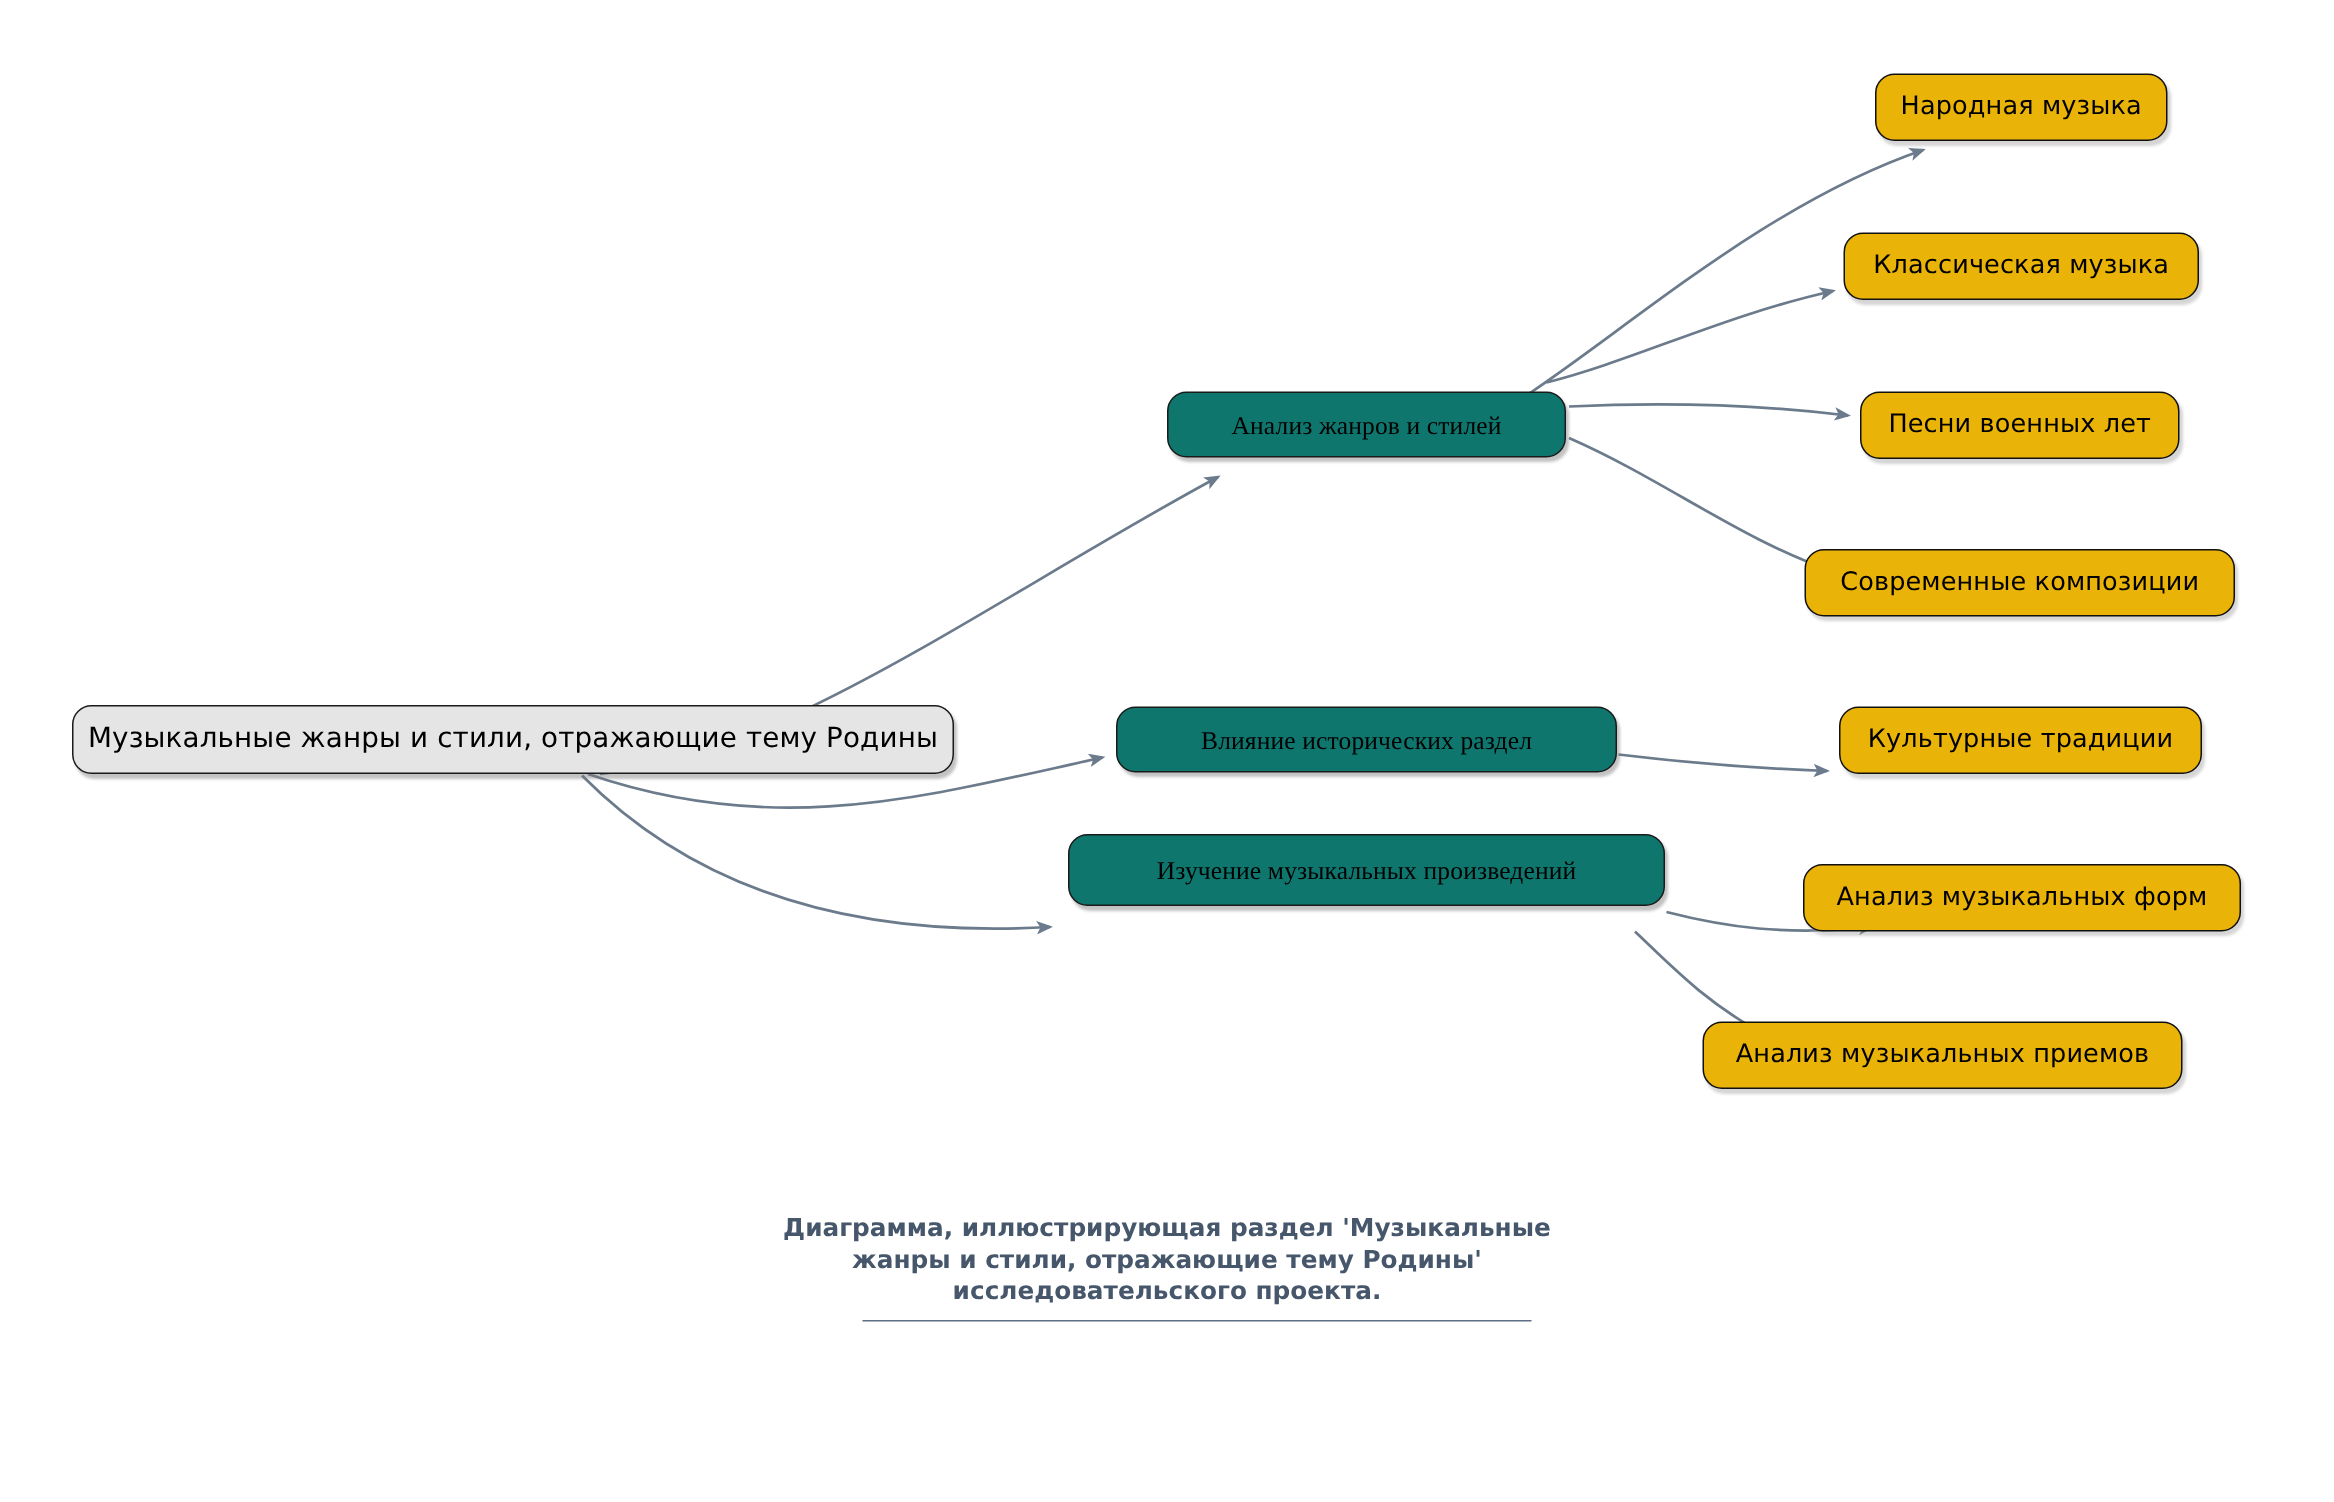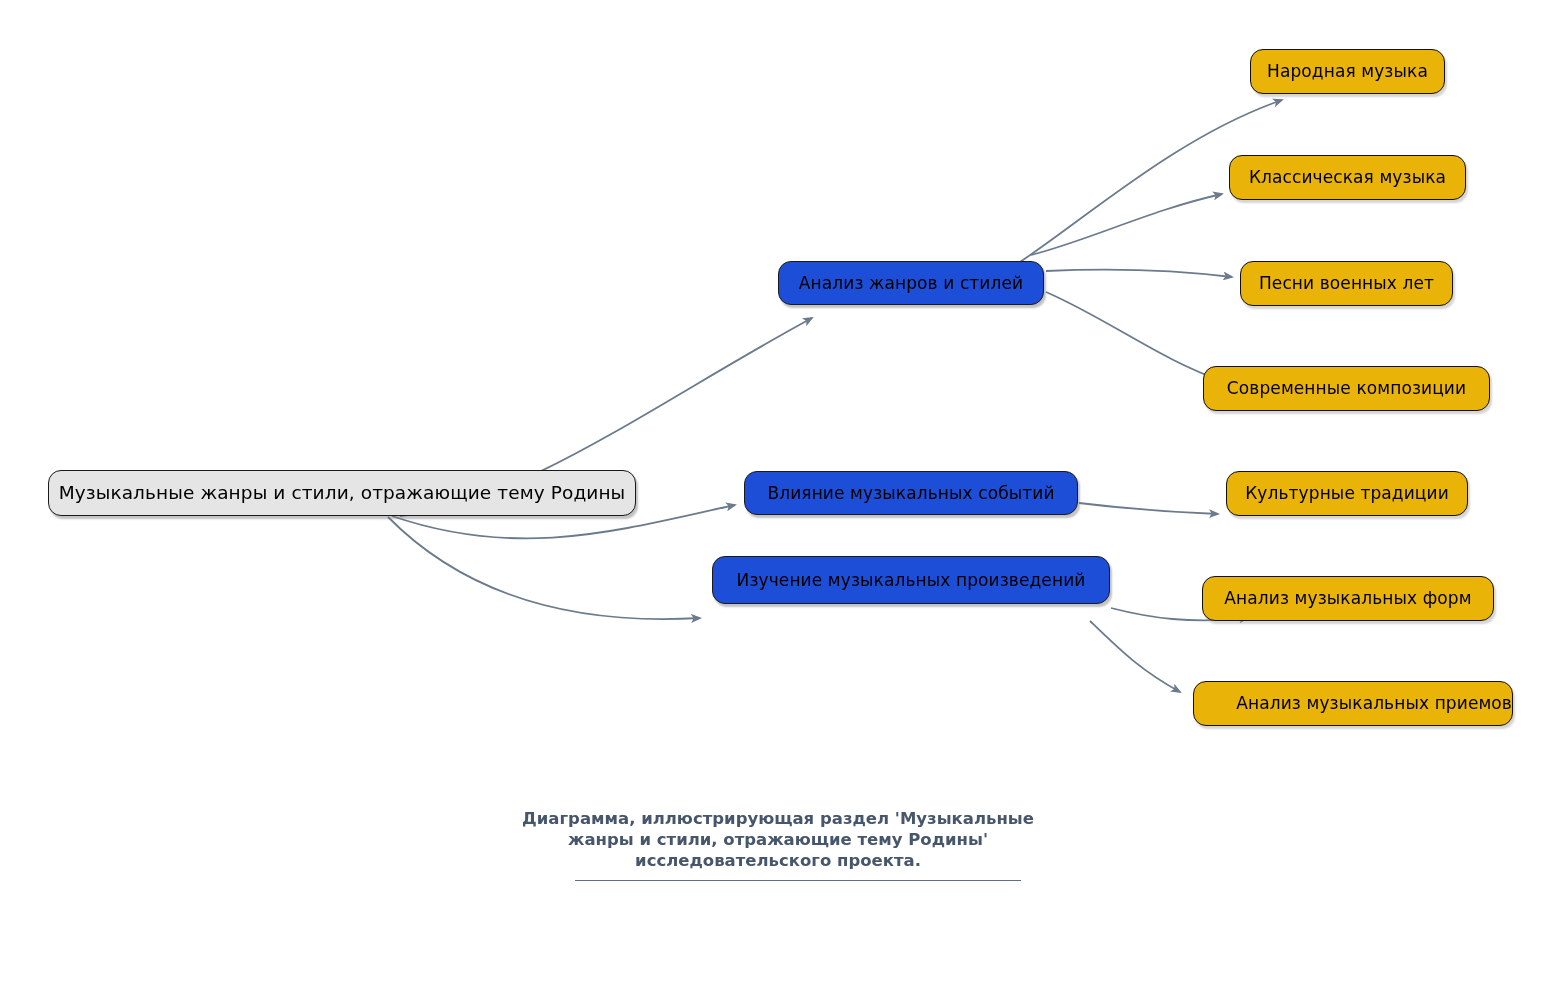--- a/index.html
+++ b/index.html
@@ -41,25 +41,26 @@
     letter-spacing: 0.1px;
   }
   .node-root {
     background: #e5e5e5;
     border: 1px solid #1a1a1a;
     color: #000000;
     font-size: 18.5px;
     box-shadow: 2px 3px 2px rgba(120,120,120,0.45);
   }
   .node-branch {
-    background: #1d4ed8;
+    background: #0f766e;
     border: 1px solid #1a1a1a;
     color: #000000;
     font-size: 17px;
     box-shadow: 2px 3px 2px rgba(120,120,120,0.45);
+    font-family: Liberation Serif, serif;
   }
   .node-leaf {
     background: #eab308;
     border: 1.6px solid #101010;
     color: #000000;
     font-size: 17px;
     box-shadow: 2px 3px 2px rgba(150,150,150,0.40);
   }
   .caption {
     position: absolute;
@@ -120,21 +121,21 @@
   </svg>
 
   <div id="nodes">
       <div class="node node-root" style="left: 48px; top: 470px; width: 588px; height: 46px;">
         <span>Музыкальные жанры и стили, отражающие тему Родины</span>
       </div>
       <div class="node node-branch" style="left: 778px; top: 261px; width: 266px; height: 44px;">
         <span>Анализ жанров и стилей</span>
       </div>
       <div class="node node-branch" style="left: 744px; top: 471px; width: 334px; height: 44px;">
-        <span>Влияние музыкальных событий</span>
+        <span>Влияние исторических раздел</span>
       </div>
       <div class="node node-branch" style="left: 712px; top: 556px; width: 398px; height: 48px;">
         <span>Изучение музыкальных произведений</span>
       </div>
       <div class="node node-leaf" style="left: 1250px; top: 49px; width: 195px; height: 45px;">
         <span>Народная музыка</span>
       </div>
       <div class="node node-leaf" style="left: 1229px; top: 155px; width: 237px; height: 45px; justify-content: center;">
         <span>Классическая музыка</span>
       </div>
@@ -143,21 +144,21 @@
       </div>
       <div class="node node-leaf" style="left: 1203px; top: 366px; width: 287px; height: 45px;">
         <span>Современные композиции</span>
       </div>
       <div class="node node-leaf" style="left: 1226px; top: 471px; width: 242px; height: 45px;">
         <span>Культурные традиции</span>
       </div>
       <div class="node node-leaf" style="left: 1202px; top: 576px; width: 292px; height: 45px;">
         <span>Анализ музыкальных форм</span>
       </div>
-      <div class="node node-leaf" style="left: 1193px; top: 681px; width: 320px; height: 45px; justify-content: flex-end;">
+      <div class="node node-leaf" style="left: 1135px; top: 681px; width: 320px; height: 45px;">
         <span>Анализ музыкальных приемов</span>
       </div>
     </div>
 
   <div class="caption">Диаграмма, иллюстрирующая раздел 'Музыкальные
 жанры и стили, отражающие тему Родины'
 исследовательского проекта.</div>
 
   <div class="divider"></div>
 

